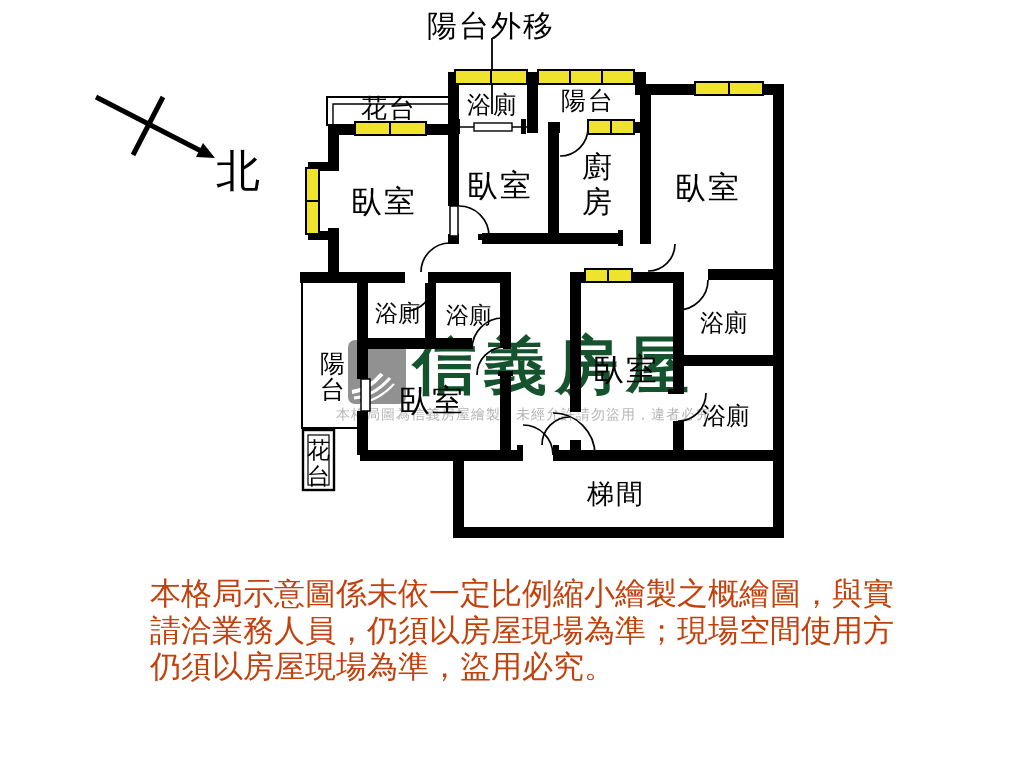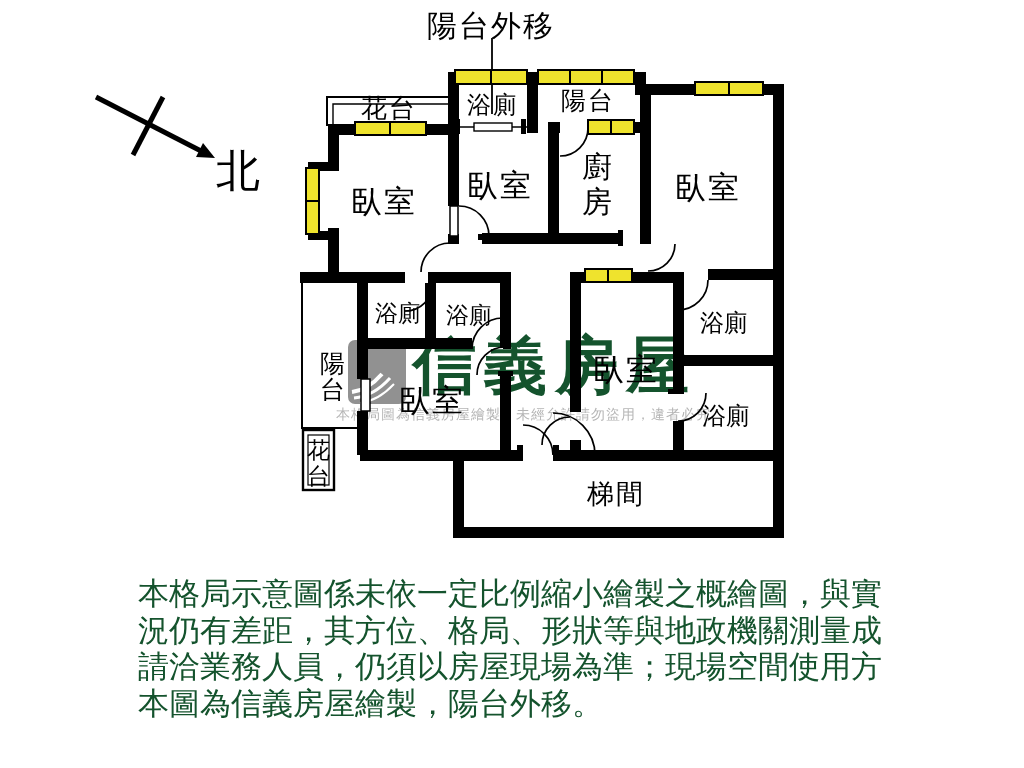--- a/index.html
+++ b/index.html
@@ -9,22 +9,22 @@
   
   .wm-logo{position:absolute;left:348px;top:340px;width:58px;height:64px;}
   .wm-brand{position:absolute;left:413px;top:334px;font-size:63px;line-height:64px;
             letter-spacing:8px;color:#14532d;font-weight:600;white-space:nowrap;}
   .wm-notice{position:absolute;left:336px;top:406px;font-size:14px;letter-spacing:1px;
              color:#b5b5b5;white-space:nowrap;}
   
   svg text{fill:#000;font-family:"Liberation Serif","DejaVu Serif",serif;}
   .room-label{letter-spacing:2px;}
   
-  .disclaimer{position:absolute;left:138px;top:576px;width:800px;font-size:31px;
-              line-height:36.6px;color:#14532d;}
+  .disclaimer{position:absolute;left:150px;top:576px;width:800px;font-size:31px;
+              line-height:36.6px;color:#c2410c;}
   .disclaimer div{white-space:nowrap;}
 </style>
 </head>
 <body>
 
 <div class="stage">
 
   <div class="layer">
     <div class="wm-logo">
       <svg width="58" height="64" viewBox="0 0 58 64">
@@ -188,18 +188,17 @@
       <text x="700" y="331" font-size="24">浴廁</text>
       <text x="702" y="424" font-size="24">浴廁</text>
       <text x="307" y="458" font-size="23">花</text>
       <text x="307" y="484" font-size="23">台</text>
       <text x="587" y="503" font-size="27" class="room-label">梯間</text>
     </g>
   </svg>
 
   <div class="disclaimer">
     <div>本格局示意圖係未依一定比例縮小繪製之概繪圖，與實</div>
-    <div>況仍有差距，其方位、格局、形狀等與地政機關測量成</div>
     <div>請洽業務人員，仍須以房屋現場為準；現場空間使用方</div>
-    <div>本圖為信義房屋繪製，陽台外移。</div>
+    <div>仍須以房屋現場為準，盜用必究。</div>
   </div>
 
 </div>
 
 </body></html>

